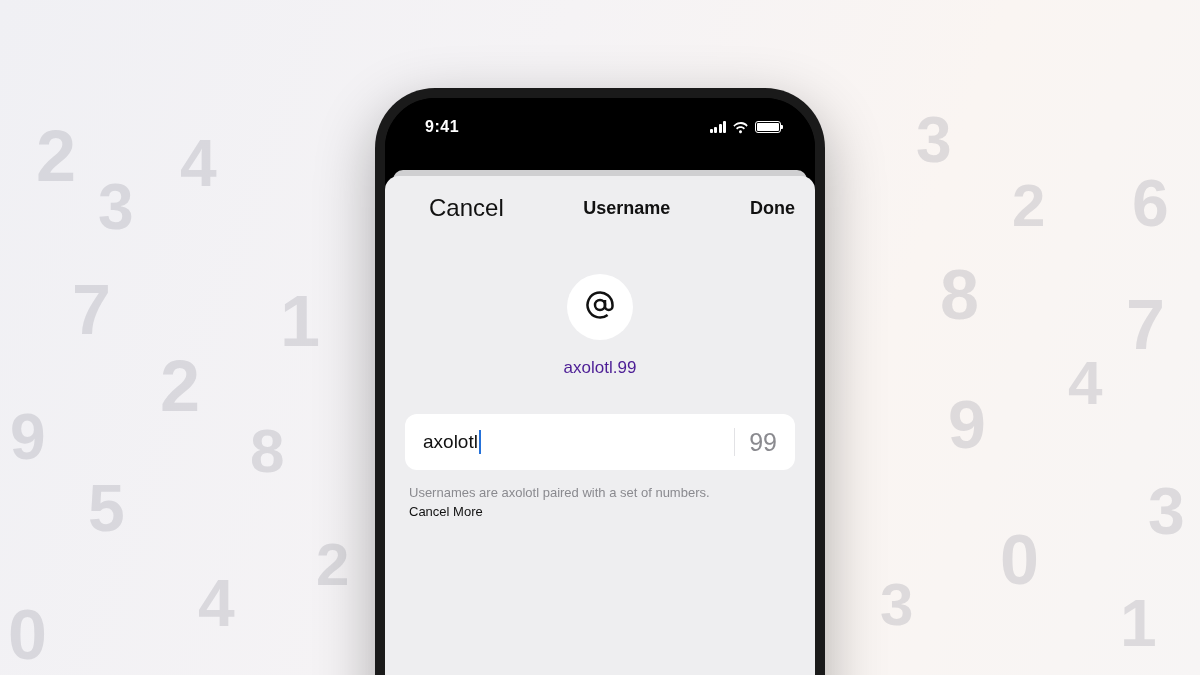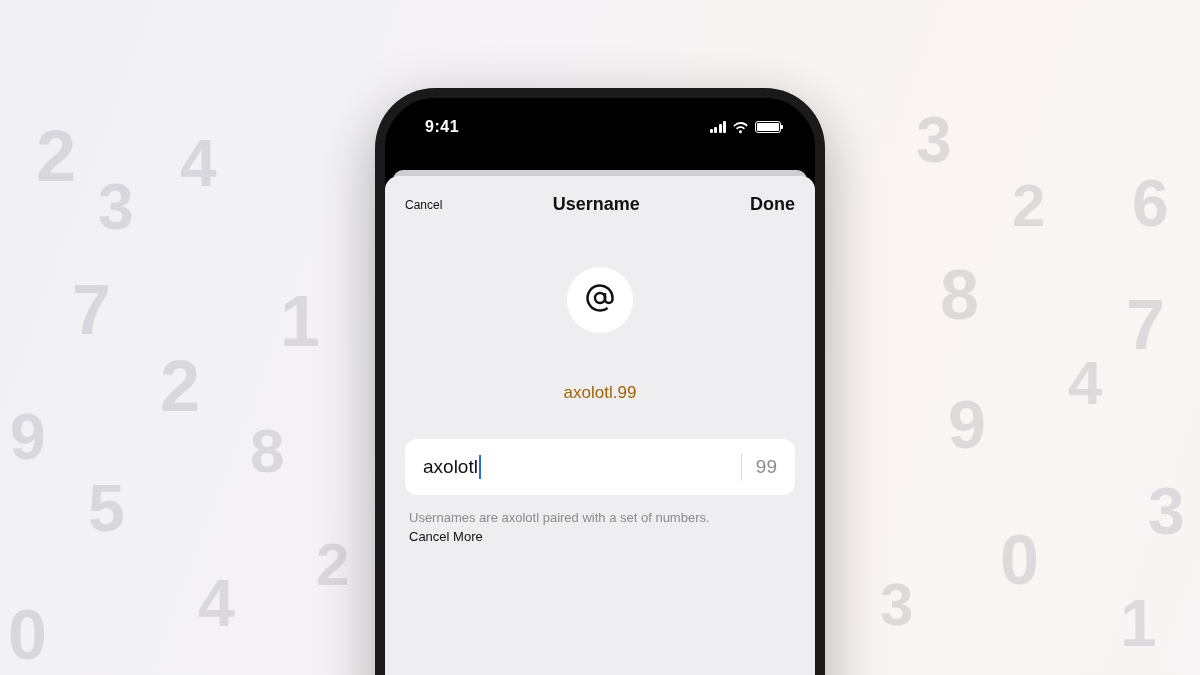--- a/index.html
+++ b/index.html
@@ -130,26 +130,27 @@
       display: flex;
       flex-direction: column;
     }
     .sheet-header {
       display: flex;
       align-items: center;
       justify-content: space-between;
       padding: 18px 20px;
     }
     .cancel-btn {
-      font-size: 12px;
+      font-size: 24px;
       color: #111;
       background: none;
       border: none;
       cursor: pointer;
       font-family: inherit;
+      margin-left: 24px;
     }
     .sheet-title {
       font-size: 18px;
       font-weight: 600;
       color: #111;
     }
     .done-btn {
       font-size: 18px;
       font-weight: 600;
       color: #111;
@@ -174,23 +175,22 @@
       justify-content: center;
       margin-top: 14px;
       margin-bottom: 18px;
     }
     .at-circle svg {
       width: 30px;
       height: 30px;
     }
     .username-display {
       font-size: 17px;
-      color: #a16207;
+      color: #4c1d95;
       margin-bottom: 36px;
-      margin-top: 32px;
     }
     .input-container {
       width: 100%;
       background: #fff;
       border-radius: 12px;
       display: flex;
       align-items: center;
       padding: 8px 18px;
       height: 56px;
     }
@@ -212,21 +212,21 @@
       0%, 50% { opacity: 1; }
       51%, 100% { opacity: 0; }
     }
     .input-divider {
       width: 1px;
       height: 28px;
       background: #e2e2e5;
       margin: 0 14px;
     }
     .suffix {
-      font-size: 19px;
+      font-size: 25px;
       color: #8a8a8f;
     }
     .helper-text {
       width: 100%;
       margin-top: 14px;
       padding: 0 4px;
     }
     .helper-line {
       font-size: 13px;
       color: #8a8a8f;

